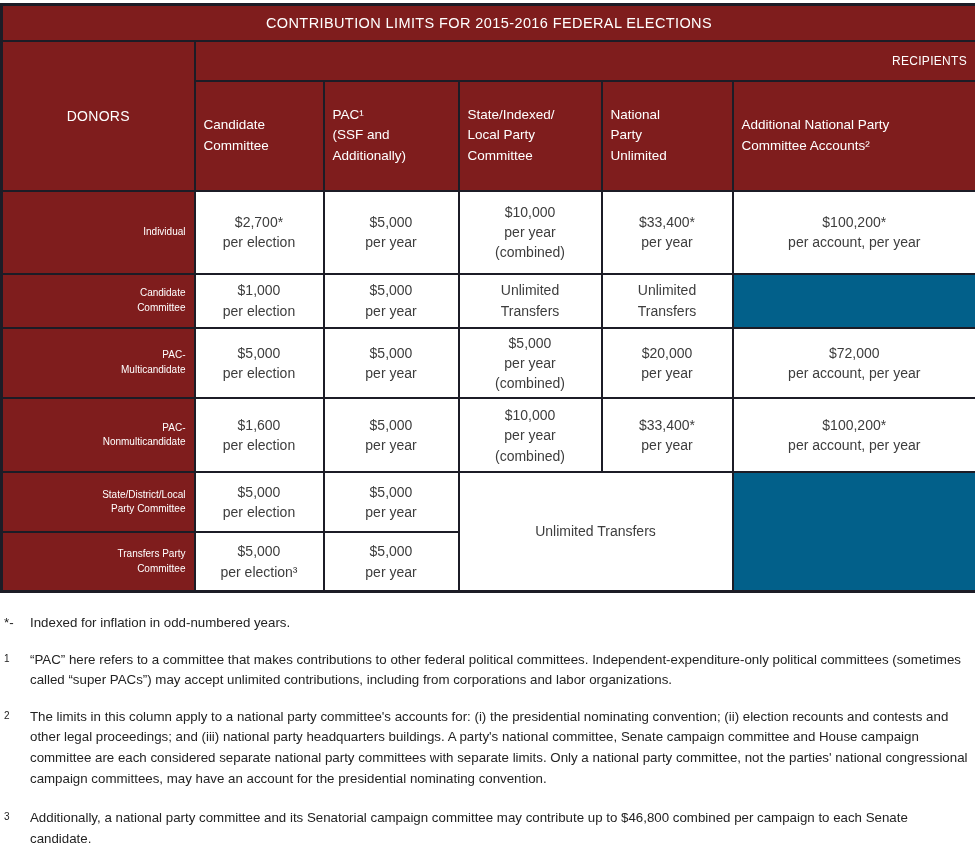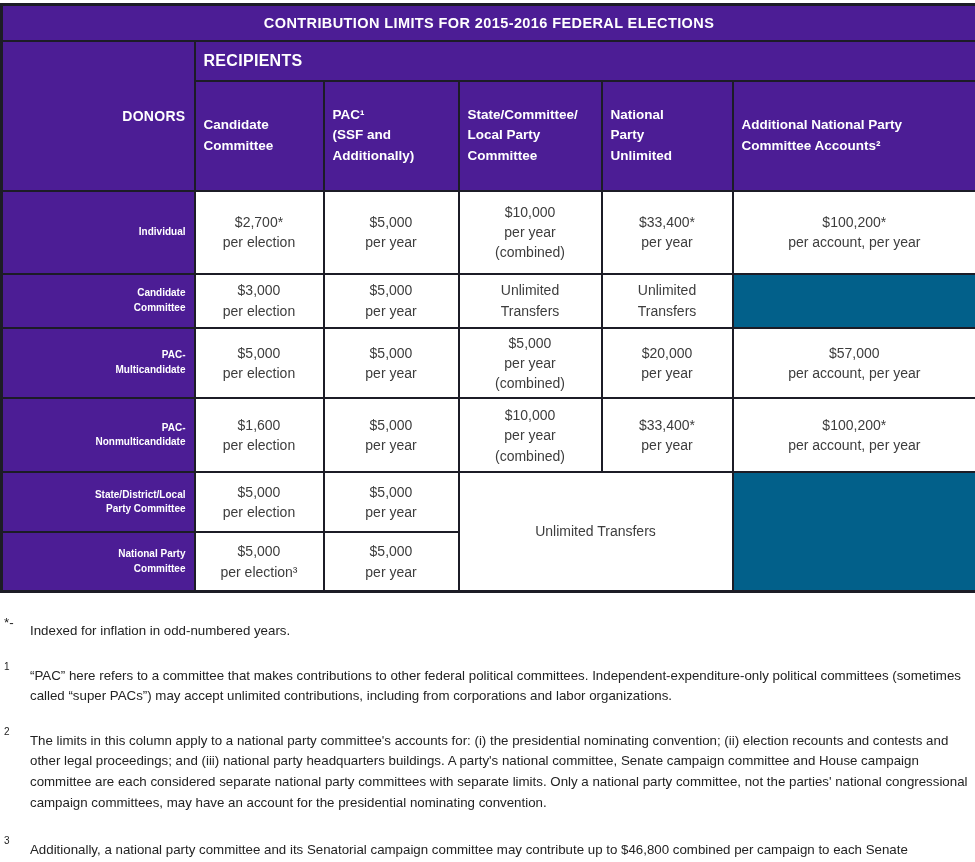--- a/index.html
+++ b/index.html
@@ -17,39 +17,39 @@
     table-layout: fixed;
     width: 975px;
     border: 3px solid #1c1c26;
   }
   table.limits td {
     border: 2px solid #1c1c26;
     padding: 4px 8px;
     vertical-align: middle;
   }
   .teal {
-    background: #4c1d95;
+    background: #7f1d1d;
     color: #ffffff;
-    font-weight: bold;
+    font-weight: normal;
   }
   .title-cell {
     text-align: center;
     font-size: 14.5px;
     letter-spacing: 0.4px;
     height: 36px;
   }
   .recipients-cell {
-    text-align: left;
-    font-size: 16px;
+    text-align: right;
+    font-size: 12px;
     letter-spacing: 0.3px;
     height: 40px;
   }
   .donors-cell {
     font-size: 14px;
-    text-align: right;
+    text-align: center;
     padding-left: 10px;
     letter-spacing: 0.3px;
   }
   .colhead-cell {
     font-size: 13.5px;
     text-align: left;
     padding-left: 10px;
     line-height: 1.5;
     white-space: pre-line;
     height: 110px;
@@ -83,21 +83,21 @@
   }
   .fn-marker {
     width: 26px;
     flex-shrink: 0;
   }
   .fn-marker.sup {
     font-size: 10px;
     position: relative;
     top: 1px;
   }
-  .fn-text { flex: 1; padding-right: 2px; margin-top: 8px; }
+  .fn-text { flex: 1; padding-right: 2px; }
 </style>
 </head>
 <body>
 
 <div class="page">
 
   <table class="limits">
     <colgroup>
       <col style="width:193px">
       <col style="width:129px">
@@ -116,21 +116,21 @@
       <td rowspan="2" class="teal donors-cell">DONORS</td>
       <td colspan="5" class="teal recipients-cell">RECIPIENTS</td>
     </tr>
 
     <tr style="height:110px;">
       <td class="teal colhead-cell">Candidate
 Committee</td>
       <td class="teal colhead-cell">PAC¹
 (SSF and
 Additionally)</td>
-      <td class="teal colhead-cell">State/Committee/
+      <td class="teal colhead-cell">State/Indexed/
 Local Party
 Committee</td>
       <td class="teal colhead-cell">National
 Party
 Unlimited</td>
       <td class="teal colhead-cell">Additional National Party
 Committee Accounts²</td>
     </tr>
 
     <tr style="height:83px;">
@@ -144,21 +144,21 @@
 (combined)</td>
       <td class="val-cell">$33,400*
 per year</td>
       <td class="val-cell">$100,200*
 per account, per year</td>
     </tr>
 
     <tr style="height:54px;">
       <td class="teal donor-cell">Candidate
 Committee</td>
-      <td class="val-cell">$3,000
+      <td class="val-cell">$1,000
 per election</td>
       <td class="val-cell">$5,000
 per year</td>
       <td class="val-cell">Unlimited
 Transfers</td>
       <td class="val-cell">Unlimited
 Transfers</td>
       <td class="blank-cell"></td>
     </tr>
 
@@ -167,21 +167,21 @@
 Multicandidate</td>
       <td class="val-cell">$5,000
 per election</td>
       <td class="val-cell">$5,000
 per year</td>
       <td class="val-cell">$5,000
 per year
 (combined)</td>
       <td class="val-cell">$20,000
 per year</td>
-      <td class="val-cell">$57,000
+      <td class="val-cell">$72,000
 per account, per year</td>
     </tr>
 
     <tr style="height:74px;">
       <td class="teal donor-cell">PAC-
 Nonmulticandidate</td>
       <td class="val-cell">$1,600
 per election</td>
       <td class="val-cell">$5,000
 per year</td>
@@ -199,21 +199,21 @@
 Party Committee</td>
       <td class="val-cell">$5,000
 per election</td>
       <td class="val-cell">$5,000
 per year</td>
       <td colspan="2" rowspan="2" class="val-cell">Unlimited Transfers</td>
       <td rowspan="2" class="blank-cell"></td>
     </tr>
 
     <tr style="height:59px;">
-      <td class="teal donor-cell">National Party
+      <td class="teal donor-cell">Transfers Party
 Committee</td>
       <td class="val-cell">$5,000
 per election³</td>
       <td class="val-cell">$5,000
 per year</td>
     </tr>
   </tbody>
     </table>
 
   <div class="footnotes">

